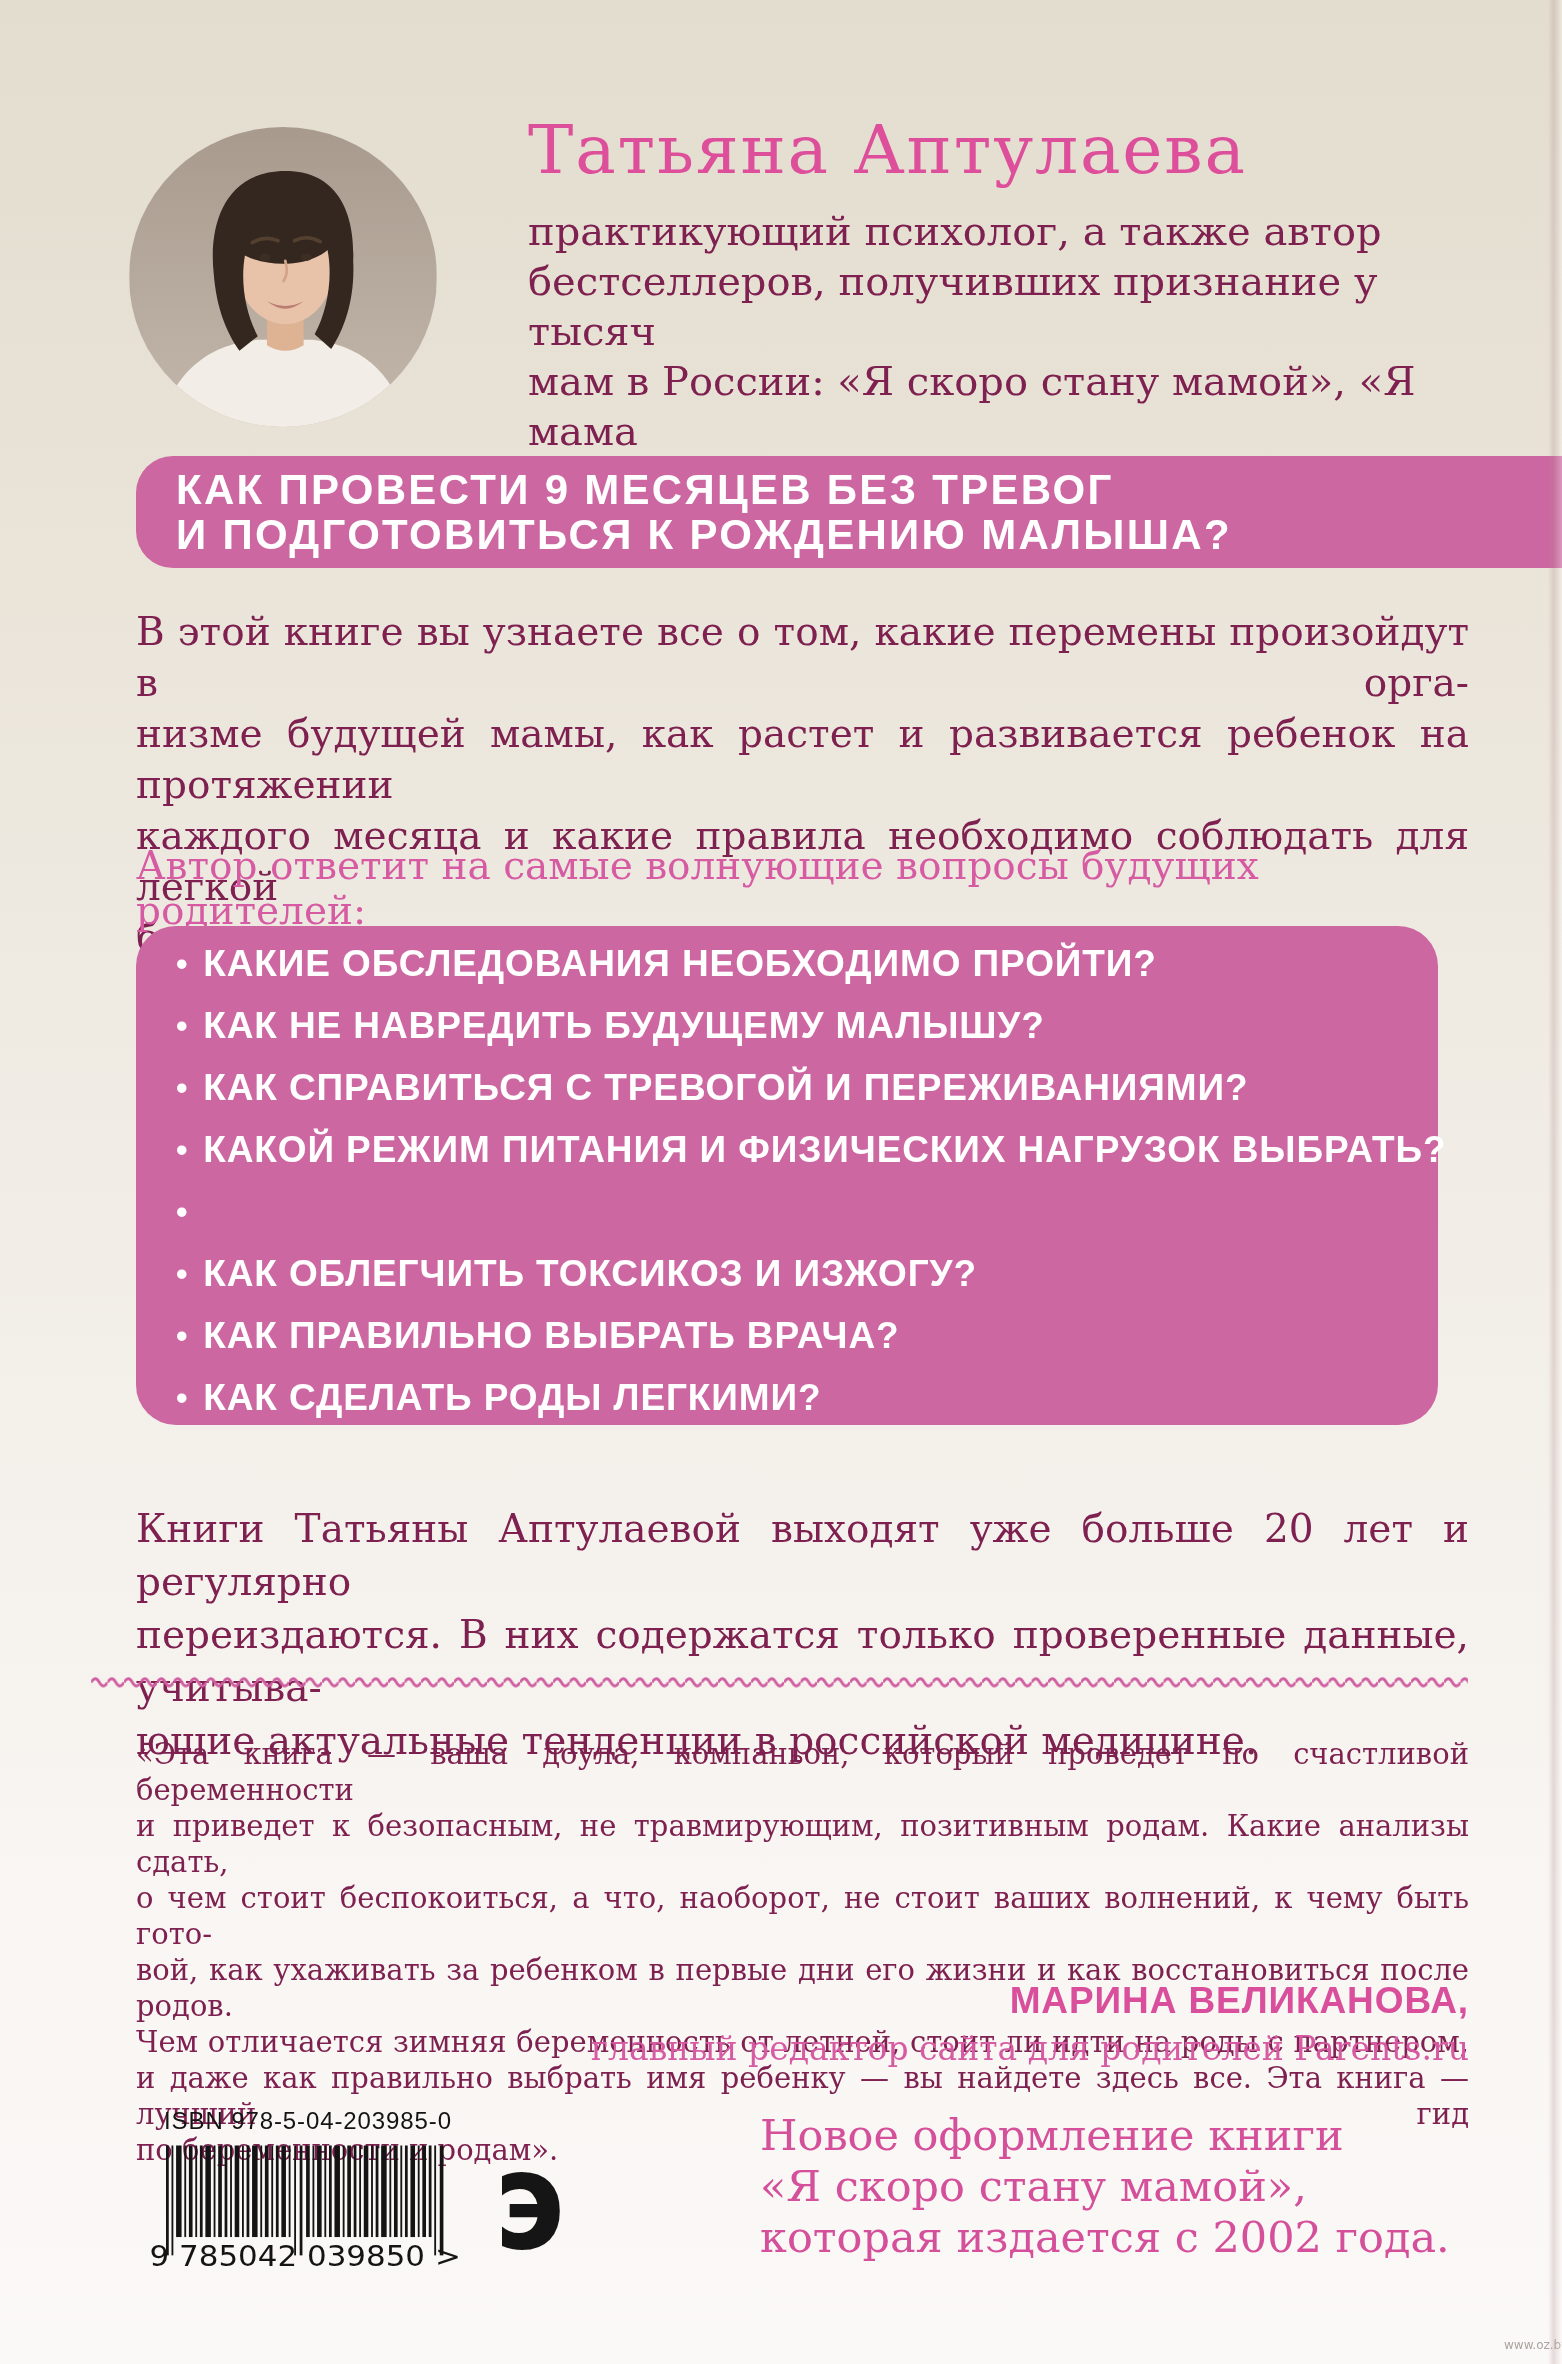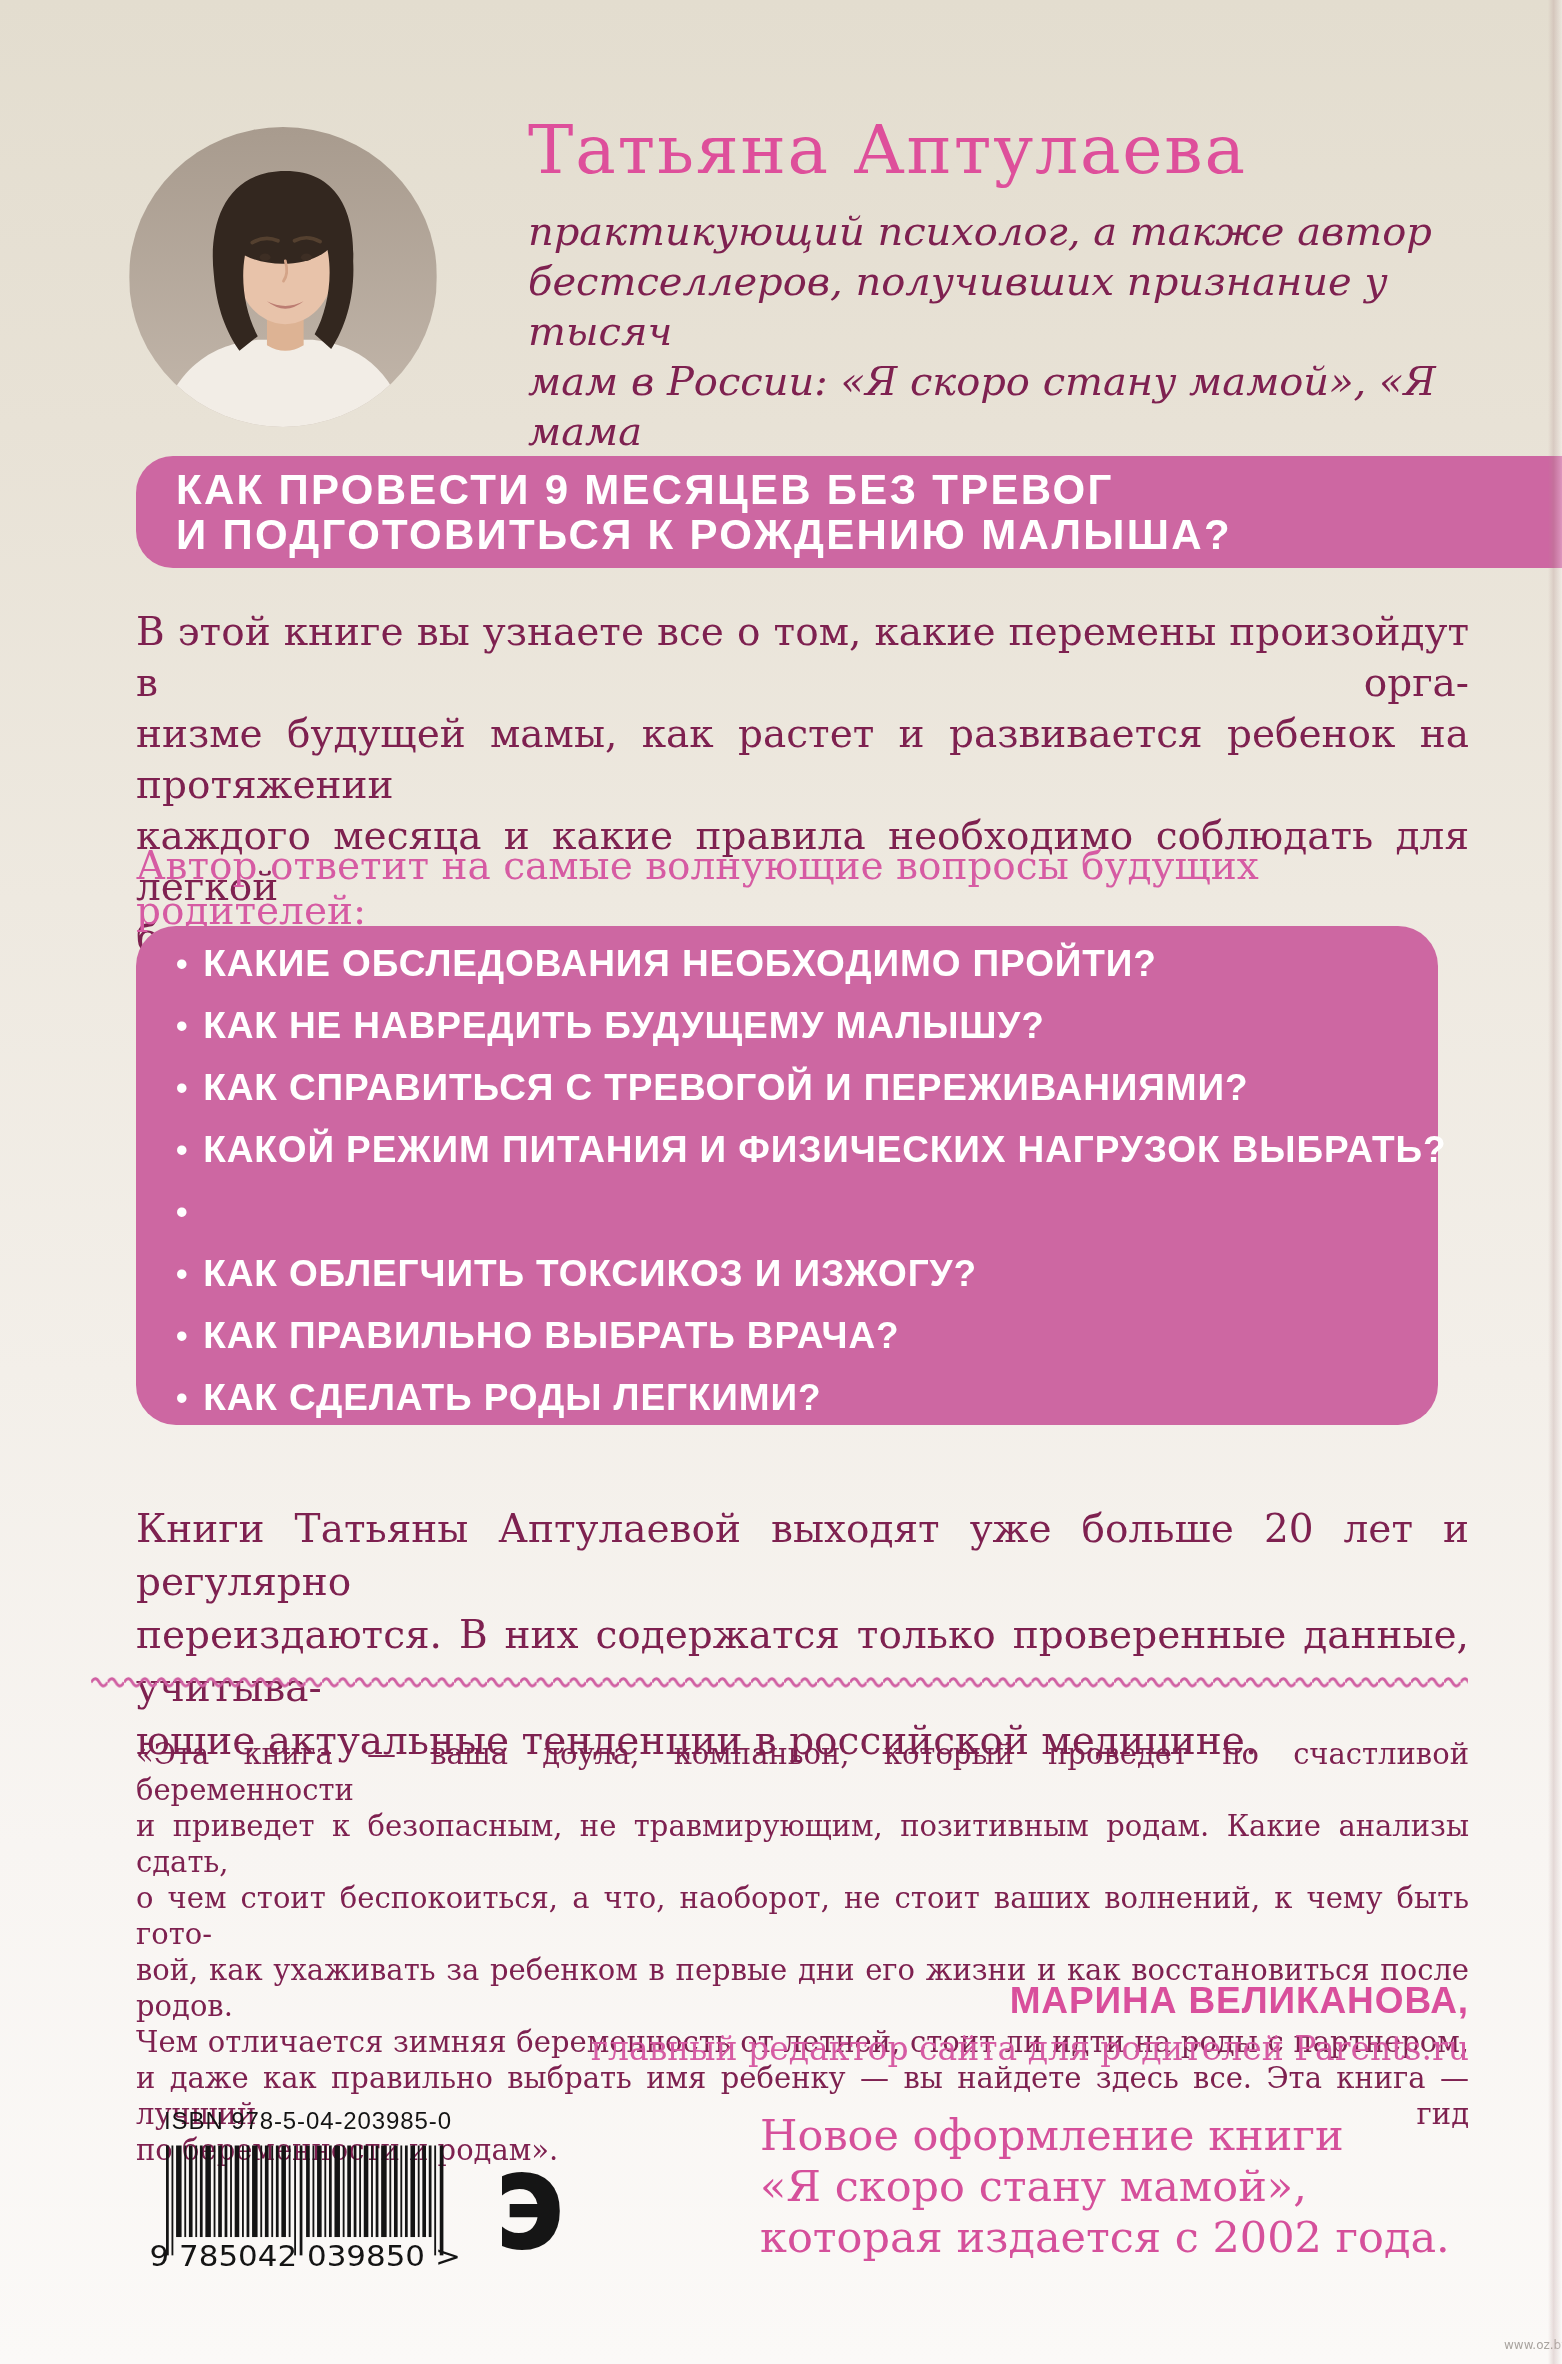--- a/index.html
+++ b/index.html
@@ -21,21 +21,21 @@
     border-radius:50%;overflow:hidden;
   }
   .portrait svg{display:block;width:100%;height:100%;}
   
   .author-name{
     position:absolute;left:528px;top:110px;
     font-size:68px;letter-spacing:1.8px;color:#de4f9b;white-space:nowrap;
   }
   .author-bio{
     position:absolute;left:528px;top:206px;width:955px;
-    font-size:40px;line-height:50px;color:#7e2150;font-style:italic;
+    font-size:40px;line-height:50px;color:#7e2150;
   }
   
   .banner{
     position:absolute;left:136px;top:456px;width:1562px;height:112px;
     background:#cd67a2;border-radius:37px;
     display:flex;flex-direction:column;justify-content:center;
     padding-left:40px;box-sizing:border-box;
     color:#ffffff;font-family:"Liberation Sans",sans-serif;font-weight:bold;
     font-size:42px;line-height:45px;letter-spacing:2.3px;
   }

